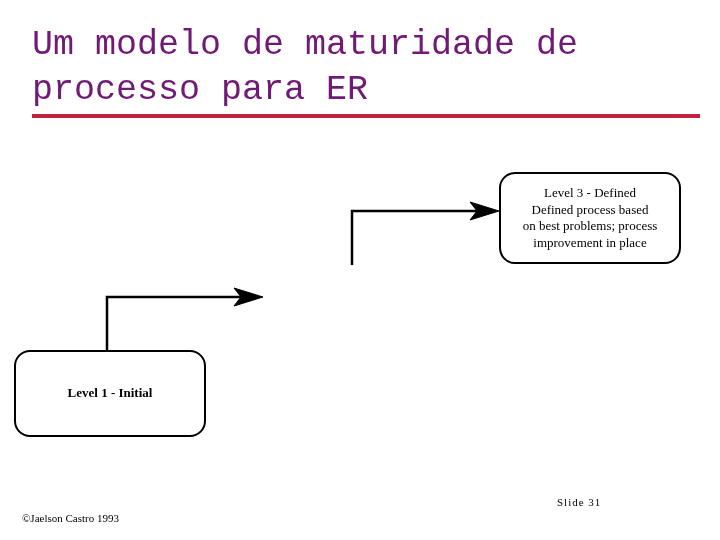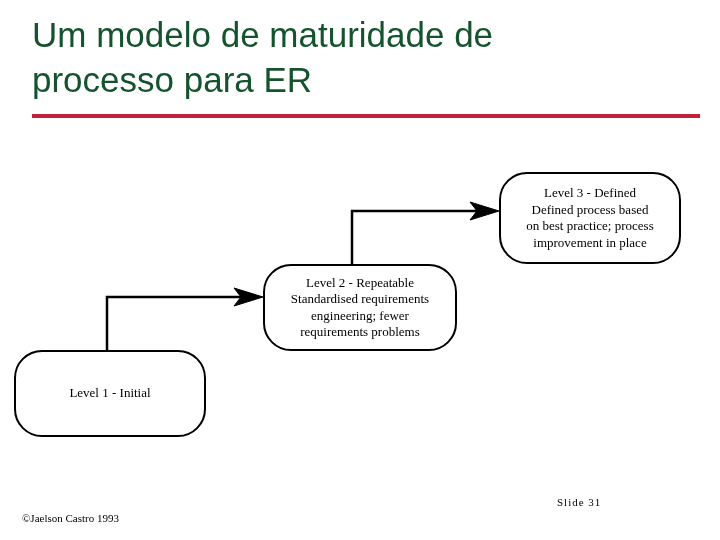--- a/index.html
+++ b/index.html
@@ -12,24 +12,24 @@
     height: 540px;
     position: relative;
     overflow: hidden;
     font-family: "Liberation Serif", "DejaVu Serif", serif;
   }
 
   
   #slide-title {
     position: absolute;
     left: 32px;
-    top: 12px;
+    top: 23px;
     width: 650px;
-    color: #14532d;
-    font-family: Liberation Sans, sans-serif;
+    color: #701a75;
+    font-family: Liberation Mono, monospace;
     font-size: 35px;
     line-height: 45px;
     font-weight: normal;
     letter-spacing: 0px;
     white-space: pre-line;
   }
 
   
   #title-rule {
     position: absolute;
@@ -49,21 +49,21 @@
     height: 540px;
   }
   #diagram svg {
     display: block;
   }
 
   .level-box {
     position: absolute;
     box-sizing: border-box;
     border: 2px solid #000000;
-    border-radius: 28px;
+    border-radius: 16px;
     background: #ffffff;
     display: flex;
     flex-direction: column;
     align-items: center;
     justify-content: center;
     text-align: center;
     color: #000000;
     font-family: "Liberation Serif", "DejaVu Serif", serif;
     font-size: 13px;
     line-height: 16.5px;
@@ -71,21 +71,21 @@
   .level-box .box-head {
     display: block;
   }
   .level-box .box-body {
     display: block;
     white-space: pre-line;
   }
 
   #box-level3 { left: 499px; top: 172px; width: 182px; height: 92px; }
   #box-level2 { left: 263px; top: 264px; width: 194px; height: 87px; }
-  #box-level1 { left: 14px;  top: 350px; width: 192px; height: 87px; }
+  #box-level1 { left: 14px;  top: 350px; width: 192px; height: 87px; font-weight: bold; }
 
   
   .footer-text {
     position: absolute;
     color: #000000;
     font-family: "Liberation Serif", "DejaVu Serif", serif;
     font-size: 11px;
     line-height: 13px;
     white-space: nowrap;
   }
@@ -111,30 +111,24 @@
 
     <g>
       <path d="M 352 265 L 352 211 L 486 211" fill="none" stroke="#000000" stroke-width="2.5"></path>
       <path d="M 499 211 L 470 202 L 477 211 L 470 220 Z" fill="#000000" stroke="#000000" stroke-width="1"></path>
     </g>
   </svg>
 
   <div class="level-box" id="box-level3">
     <span class="box-head">Level 3 - Defined</span>
     <span class="box-body">Defined process based
-on best practice; process
+on best problems; process
 improvement in place</span>
   </div>
 
-  <div class="level-box" id="box-level2">
-    <span class="box-head">Level 2 - Repeatable</span>
-    <span class="box-body">Standardised requirements
-engineering; fewer
-requirements problems</span>
-  </div>
 
   <div class="level-box" id="box-level1">
     <span class="box-head">Level 1 - Initial</span>
   </div>
 
 </div>
 
 <div class="footer-text" id="footer-credit">©Jaelson Castro 1993</div>
 <div class="footer-text" id="footer-slide">Slide  31</div>
 

